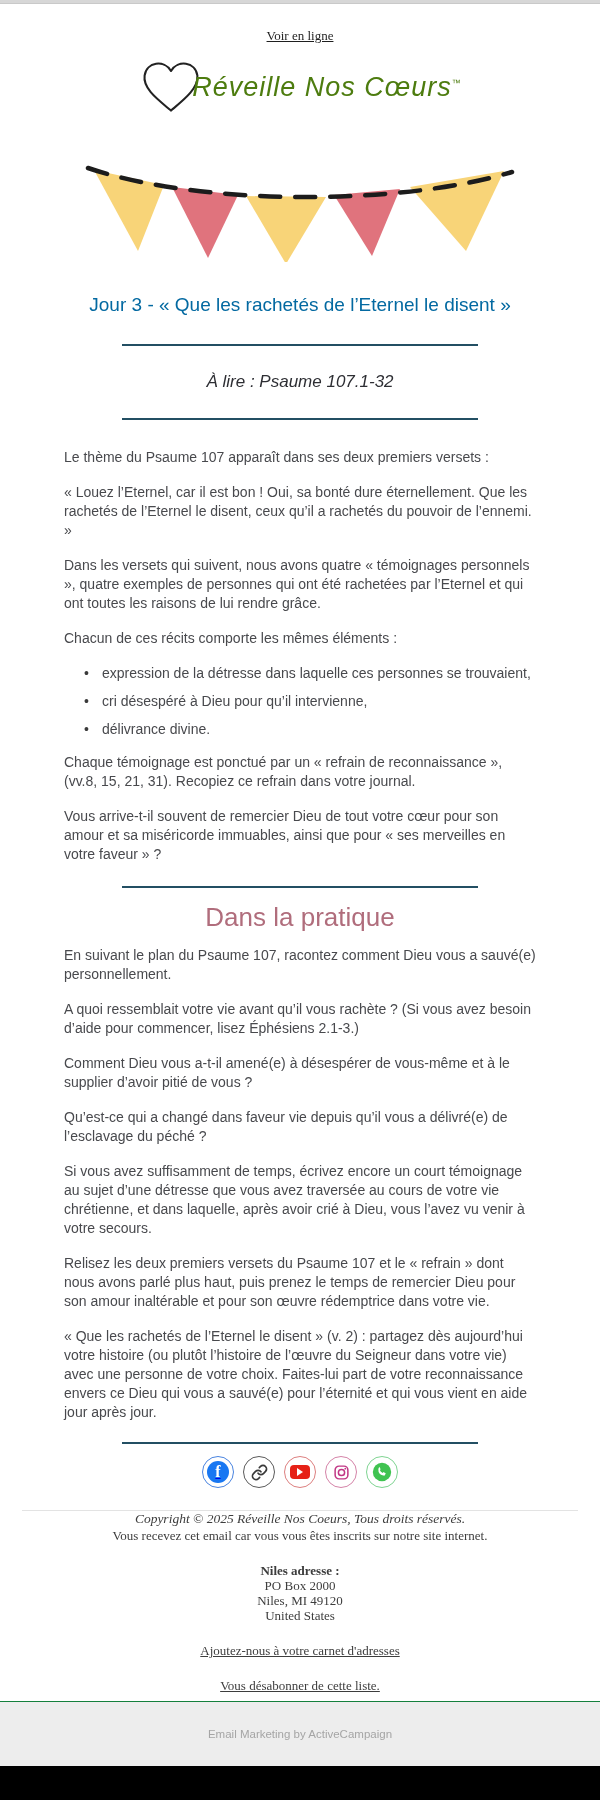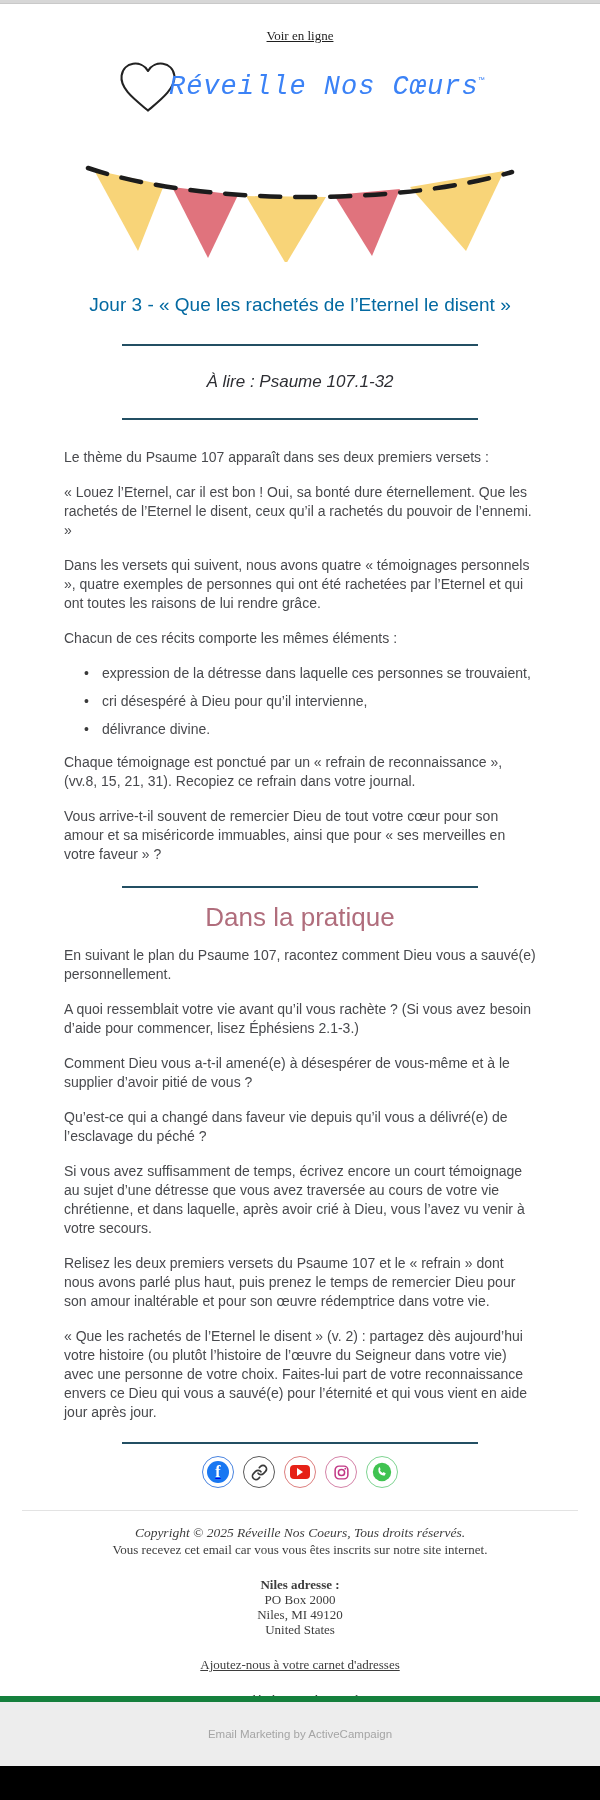--- a/index.html
+++ b/index.html
@@ -5,21 +5,21 @@
   html,body{margin:0;padding:0;}
   body{
     width:600px;height:1800px;background:#ffffff;position:relative;overflow:hidden;
     font-family:"Liberation Sans",sans-serif;color:#48494d;
   }
   .top-line{height:3px;background:#d7d7d7;border-bottom:1px solid #c9c9c9;}
   .view-online{text-align:center;margin-top:22px;}
   .view-online a{font-family:"Liberation Serif",serif;font-size:13px;color:#1f1f1f;text-decoration:underline;}
   .logo-wrap{display:flex;justify-content:center;align-items:center;margin-top:8px;height:70px;}
   .logo-heart{margin-right:-12px;}
-  .logo-text{font-family:Liberation Mono, monospace;font-style:italic;font-size:27px;color:#3b82f6;letter-spacing:1px;}
+  .logo-text{font-family:Liberation Sans, sans-serif;font-style:italic;font-size:27px;color:#4d7c0f;letter-spacing:1px;}
   .logo-text sup{font-size:9px;font-style:normal;}
   .bunting{display:block;margin:32px auto 0;}
   .title{color:#0369a1;font-size:19px;line-height:26px;text-align:center;margin:30px 40px 0;font-weight:400;}
   .divider{width:356px;height:2px;background:#234f63;margin:26px auto;}
   .reading{text-align:center;font-style:italic;font-size:17px;color:#2d2e33;margin:0;}
   .body-text{padding:0 64px;font-size:14px;line-height:19px;}
   .body-text p{margin:0 0 16px;}
   .body-text ul{margin:0 0 14px;padding-left:28px;list-style:none;}
   .body-text li{margin-bottom:9px;position:relative;padding-left:10px;}
   .body-text li::before{content:"•";position:absolute;left:-8px;top:0;color:#3a3a3a;}
@@ -29,28 +29,28 @@
   .ring-fb{border:1px solid #4a84e0;}
   .ring-link{border:1px solid #5a5a5a;}
   .ring-yt{border:1px solid #dd7f7f;}
   .ring-ig{border:1px solid #d583a8;}
   .ring-wa{border:1px solid #7fd492;}
   .fb-inner{width:22px;height:22px;border-radius:50%;background:#1877f2;color:#fff;display:flex;align-items:center;justify-content:center;
     font-family:"Liberation Serif",serif;font-weight:bold;font-size:16px;line-height:1;}
   .yt-inner{width:20px;height:14px;background:#e62117;border-radius:4px;display:flex;align-items:center;justify-content:center;}
   .yt-play{width:0;height:0;border-left:6px solid #fff;border-top:4px solid transparent;border-bottom:4px solid transparent;}
   .footer-sep{width:556px;height:1px;background:#e3e3e3;margin:22px auto 0;}
-  .footer{font-family:"Liberation Serif",serif;color:#3d3d3d;text-align:center;font-size:13px;line-height:15px;margin-top:14px;}
+  .footer{font-family:"Liberation Serif",serif;color:#3d3d3d;text-align:center;font-size:13px;line-height:15px;}
   .footer .copyright{font-style:italic;font-size:13.5px;margin:0;}
   .footer .reason{margin:2px 0 0;}
   .footer .addr-label{font-weight:bold;margin:20px 0 0;}
   .footer .addr-line{margin:0;}
   .footer a{color:#3d3d3d;text-decoration:underline;display:inline-block;}
   .footer .link-row{margin-top:20px;}
-  .bottom-band{position:absolute;left:0;right:0;bottom:34px;height:64px;background:#ededed;border-top:6px solid #15803d;
+  .bottom-band{position:absolute;left:0;right:0;bottom:34px;height:64px;background:#ededed;border-top:1px solid #15803d;
     display:flex;align-items:center;justify-content:center;}
   .bottom-note{color:#a5a5a5;font-size:11.5px;font-family:"Liberation Sans",sans-serif;}
   .black-bar{position:absolute;left:0;right:0;bottom:0;height:34px;background:#000;}
 </style>
 </head>
 <body>
 
 <div class="top-line"></div>
 
 <div class="view-online">

